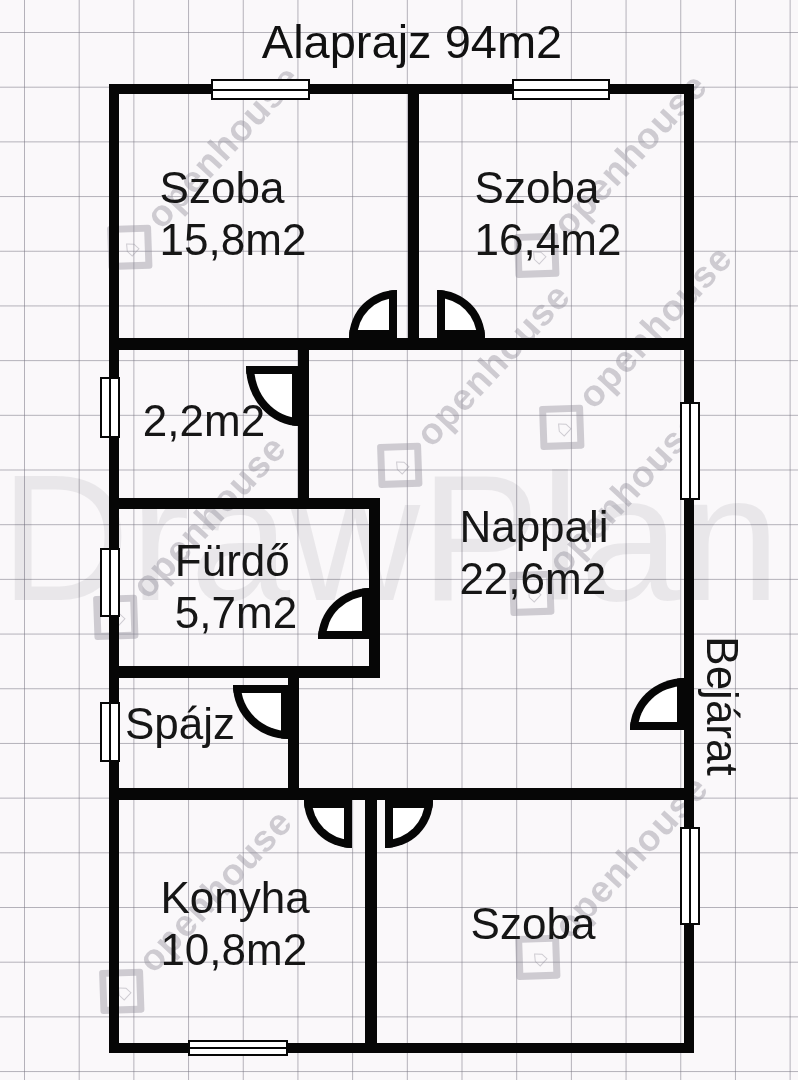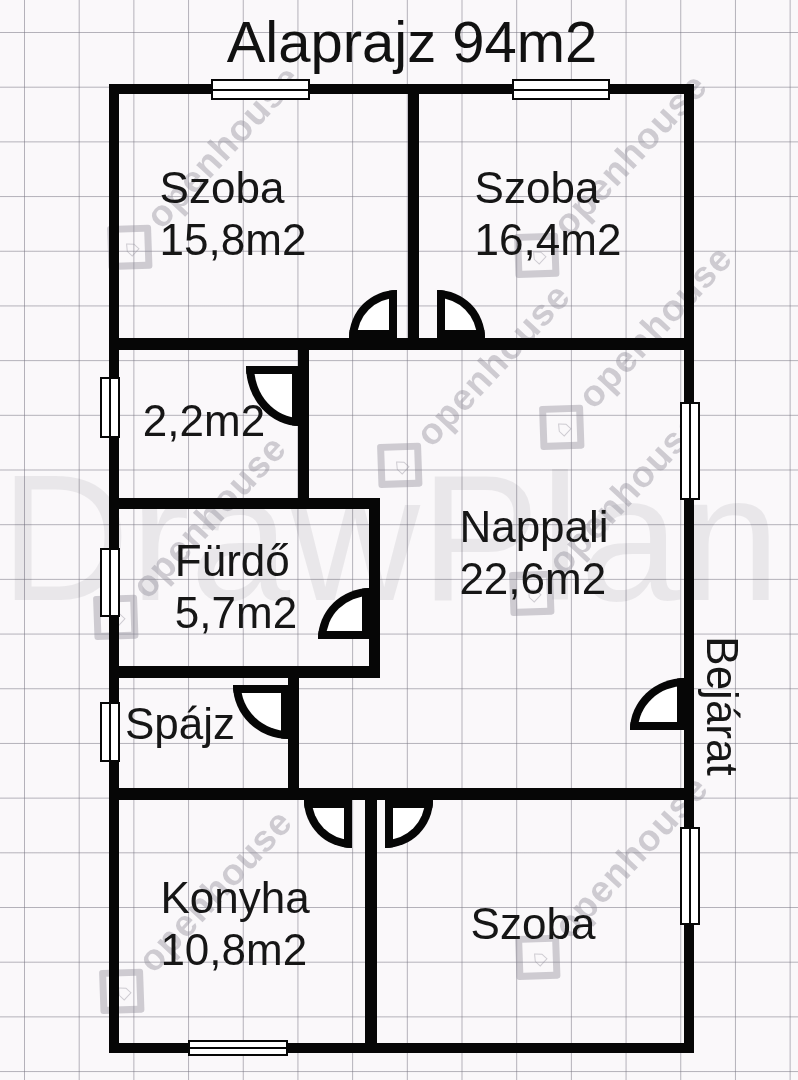--- a/index.html
+++ b/index.html
@@ -23,21 +23,21 @@
   .win .mid-h{width:100%;height:2px;background:#060606;}
   .win .mid-v{height:100%;width:2px;background:#060606;}
   .room-label{
     position:absolute;transform:translate(-50%,-50%);
     font-size:44px;line-height:52px;color:#161616;
     white-space:nowrap;
   }
   .room-label span{display:block;}
   .plan-title{
     position:absolute;transform:translate(-50%,-50%);
-    font-size:58px;color:#111;white-space:nowrap;
+    font-size:47px;color:#111;white-space:nowrap;
   }
   .entrance{
     position:absolute;transform:translate(-50%,-50%) rotate(90deg);
     font-size:44px;color:#161616;white-space:nowrap;
   }
   .brand-wm{
     position:absolute;left:0;top:448px;width:668px;
     font-size:180px;line-height:1;text-align:center;
     color:#1c1c28;opacity:0.07;white-space:nowrap;pointer-events:none;
   }

